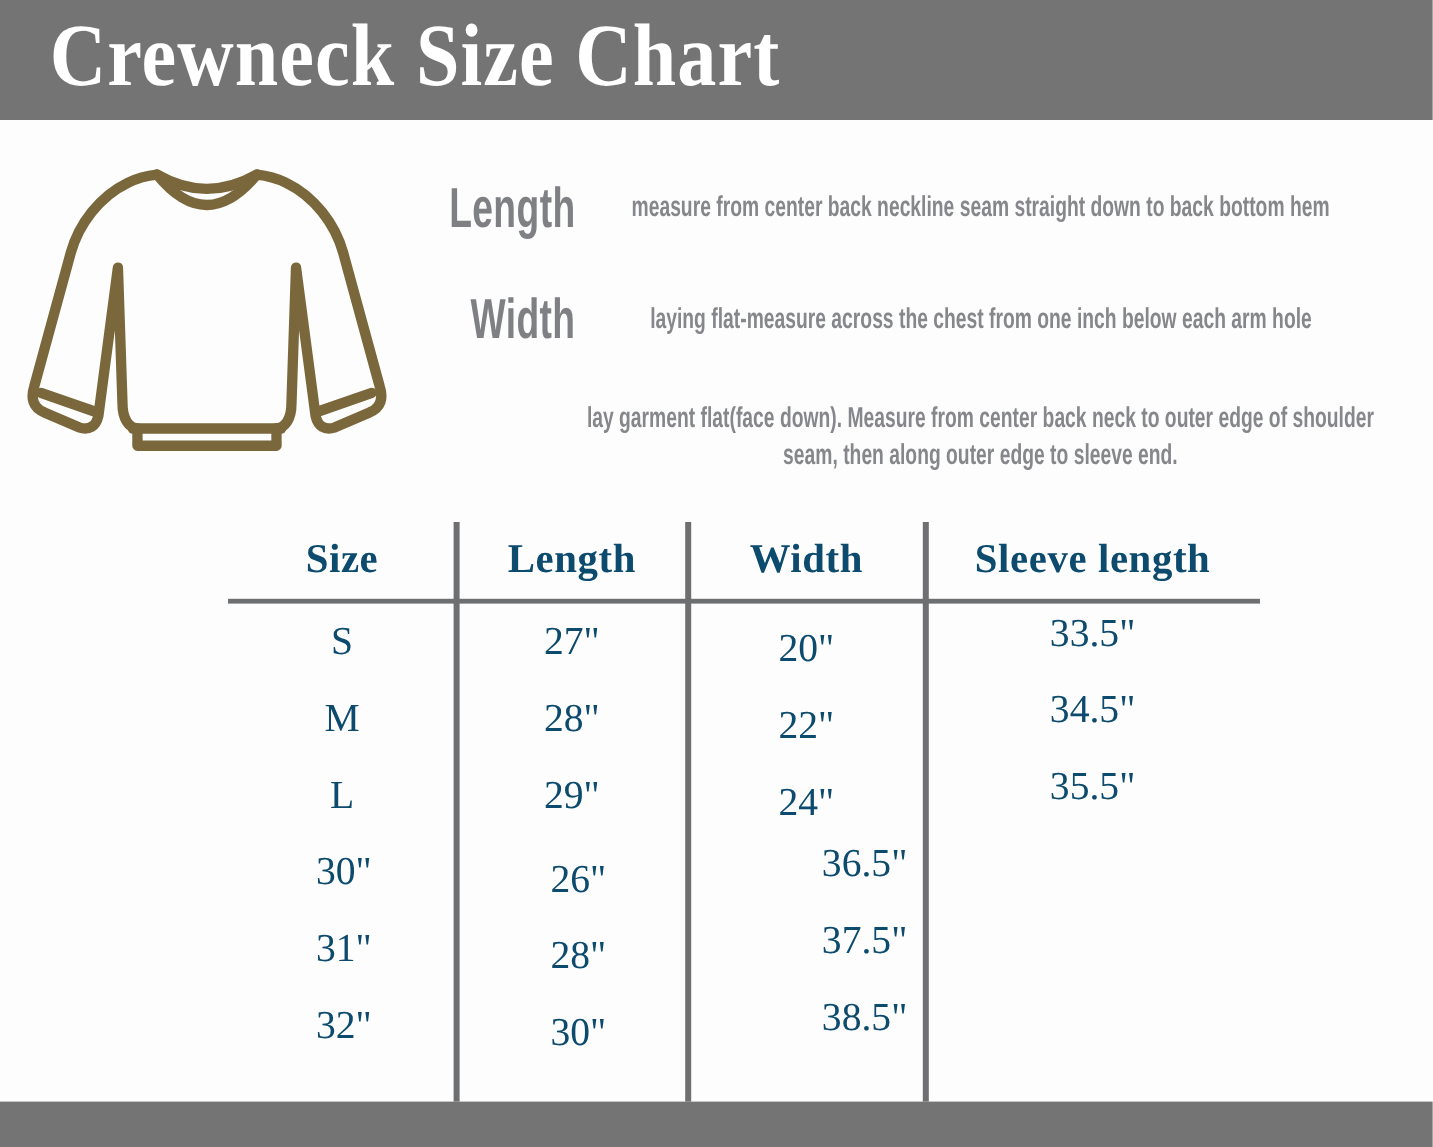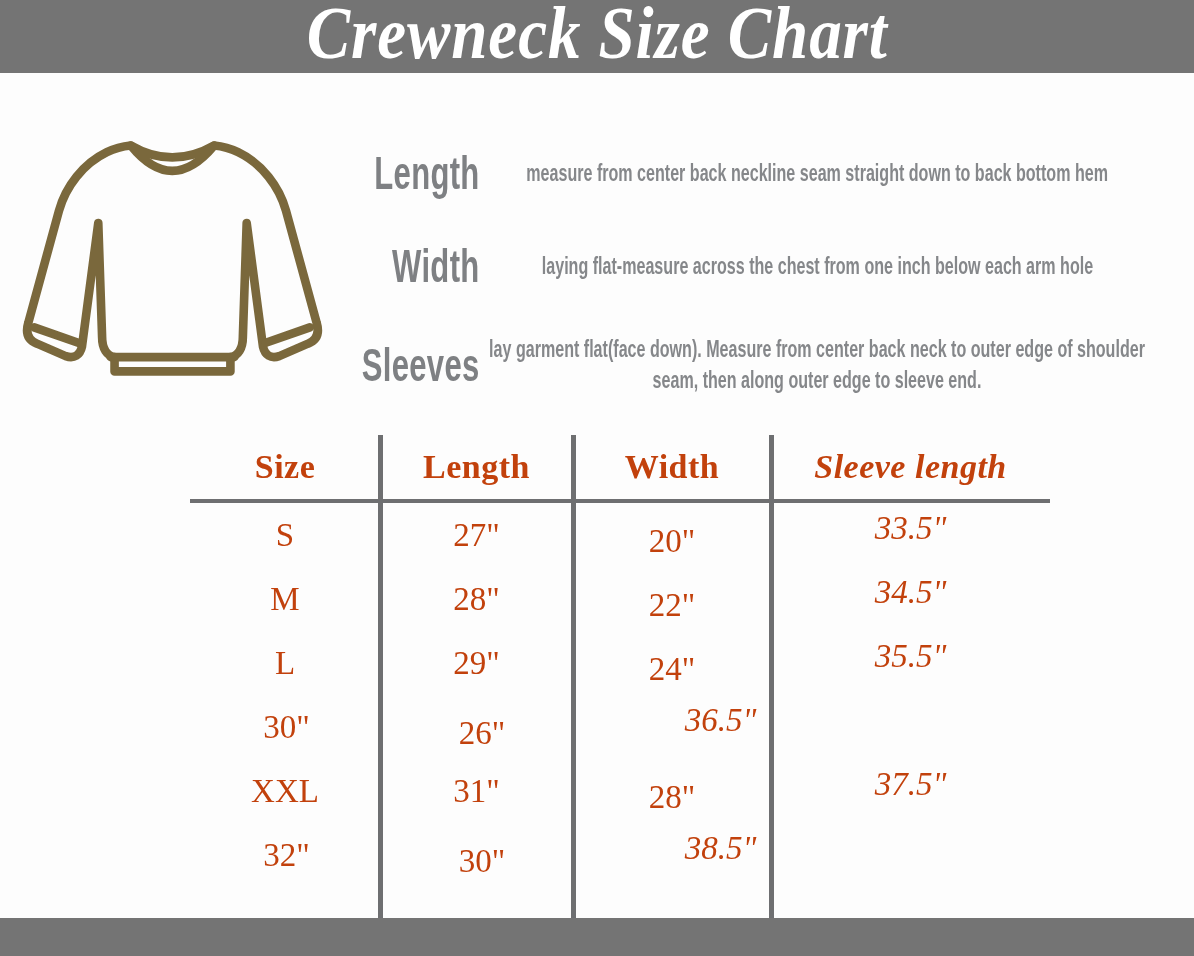--- a/index.html
+++ b/index.html
@@ -4,21 +4,21 @@
 <style>
   * { margin:0; padding:0; box-sizing:border-box; }
   html,body { background:#ffffff; }
   body {
     width:1194px; height:956px; position:relative; overflow:hidden;
     font-family:"Liberation Sans", sans-serif; background:#fdfdfd;
   }
 
   
   .banner { position:absolute; left:0; width:1194px; background:#747474; }
-  .banner.top { top:0; height:73px; display:flex; align-items:center; justify-content:center;font-style:italic; }
+  .banner.top { top:0; height:100px; display:flex; align-items:center; justify-content:flex-start; }
   .banner.bottom { top:918px; height:38px; }
   .title {
     color:#ffffff; font-family:"Liberation Serif", serif; font-weight:700;
     font-size:74px; white-space:nowrap; display:inline-block;
     transform:scaleX(0.88); transform-origin:50% 50%; letter-spacing:1px;
     padding-bottom:6px;
   }
 
   
   .sweater { position:absolute; left:14px; top:122px; width:316px; height:270px; }
@@ -40,30 +40,30 @@
   .def-desc span {
     display:inline-block; transform:scaleX(0.67); transform-origin:50% 50%;
     font-weight:700; font-size:24px; line-height:31px; color:#85878a; text-align:center;
   }
   .def.d1 { top:140px; height:64px; }
   .def.d2 { top:233px; height:64px; }
   .def.d3 { top:316px; height:96px; }
 
   
   .table { position:absolute; left:190px; top:435px; width:860px; height:483px;
-           font-family:"Liberation Serif", serif; color:#c2410c; }
+           font-family:"Liberation Serif", serif; color:#0c4a6e; }
   .vline { position:absolute; top:0; bottom:0; width:5px; background:#6e6f71; }
   .vline.v1 { left:188px; } .vline.v2 { left:381px; } .vline.v3 { left:579px; }
   .hrule { position:absolute; top:64px; left:0; width:860px; height:4px; background:#6e6f71; }
   .trow { display:flex; width:860px; }
   .trow.head { height:64px; font-weight:700; font-size:34px; letter-spacing:0.5px; }
   .tbody { position:absolute; top:68px; left:0; width:860px; }
   .trow.body { height:64px; font-size:33px; }
   .cell { display:flex; align-items:center; justify-content:center; }
-  .cell.c1 { width:190px; } .cell.c2 { width:193px; } .cell.c3 { width:198px; } .cell.c4 { width:279px;font-style:italic; }
+  .cell.c1 { width:190px; } .cell.c2 { width:193px; } .cell.c3 { width:198px; } .cell.c4 { width:279px; }
   .trow.body .cell.c3 { transform:translateY(6px); }
   .trow.body .cell.c4 { transform:translateY(-7px); }
 </style>
 </head>
 <body>
 
 <div class="banner top">
   <div class="title">Crewneck Size Chart</div>
 </div>
 
@@ -86,23 +86,20 @@
   </div>
   <div class="def d2">
     <div class="def-term">
       <span>Width</span>
     </div>
     <div class="def-desc">
       <span>laying flat-measure across the chest from one inch below each arm hole</span>
     </div>
   </div>
   <div class="def d3">
-    <div class="def-term">
-      <span>Sleeves</span>
-    </div>
     <div class="def-desc">
       <span>lay garment flat(face down). Measure from center back neck to outer edge of shoulder seam, then along outer edge to sleeve end.</span>
     </div>
   </div>
 </div>
 
 <div class="table">
   <div class="vline v1"></div>
   <div class="vline v2"></div>
   <div class="vline v3"></div>
@@ -133,21 +130,20 @@
       <div class="cell c2">29"</div>
       <div class="cell c3">24"</div>
       <div class="cell c4">35.5"</div>
     </div>
     <div class="trow body">
       <div class="cell c2">30"</div>
       <div class="cell c3">26"</div>
       <div class="cell c4">36.5"</div>
     </div>
     <div class="trow body">
-      <div class="cell c1">XXL</div>
       <div class="cell c2">31"</div>
       <div class="cell c3">28"</div>
       <div class="cell c4">37.5"</div>
     </div>
     <div class="trow body">
       <div class="cell c2">32"</div>
       <div class="cell c3">30"</div>
       <div class="cell c4">38.5"</div>
     </div>
   </div>

